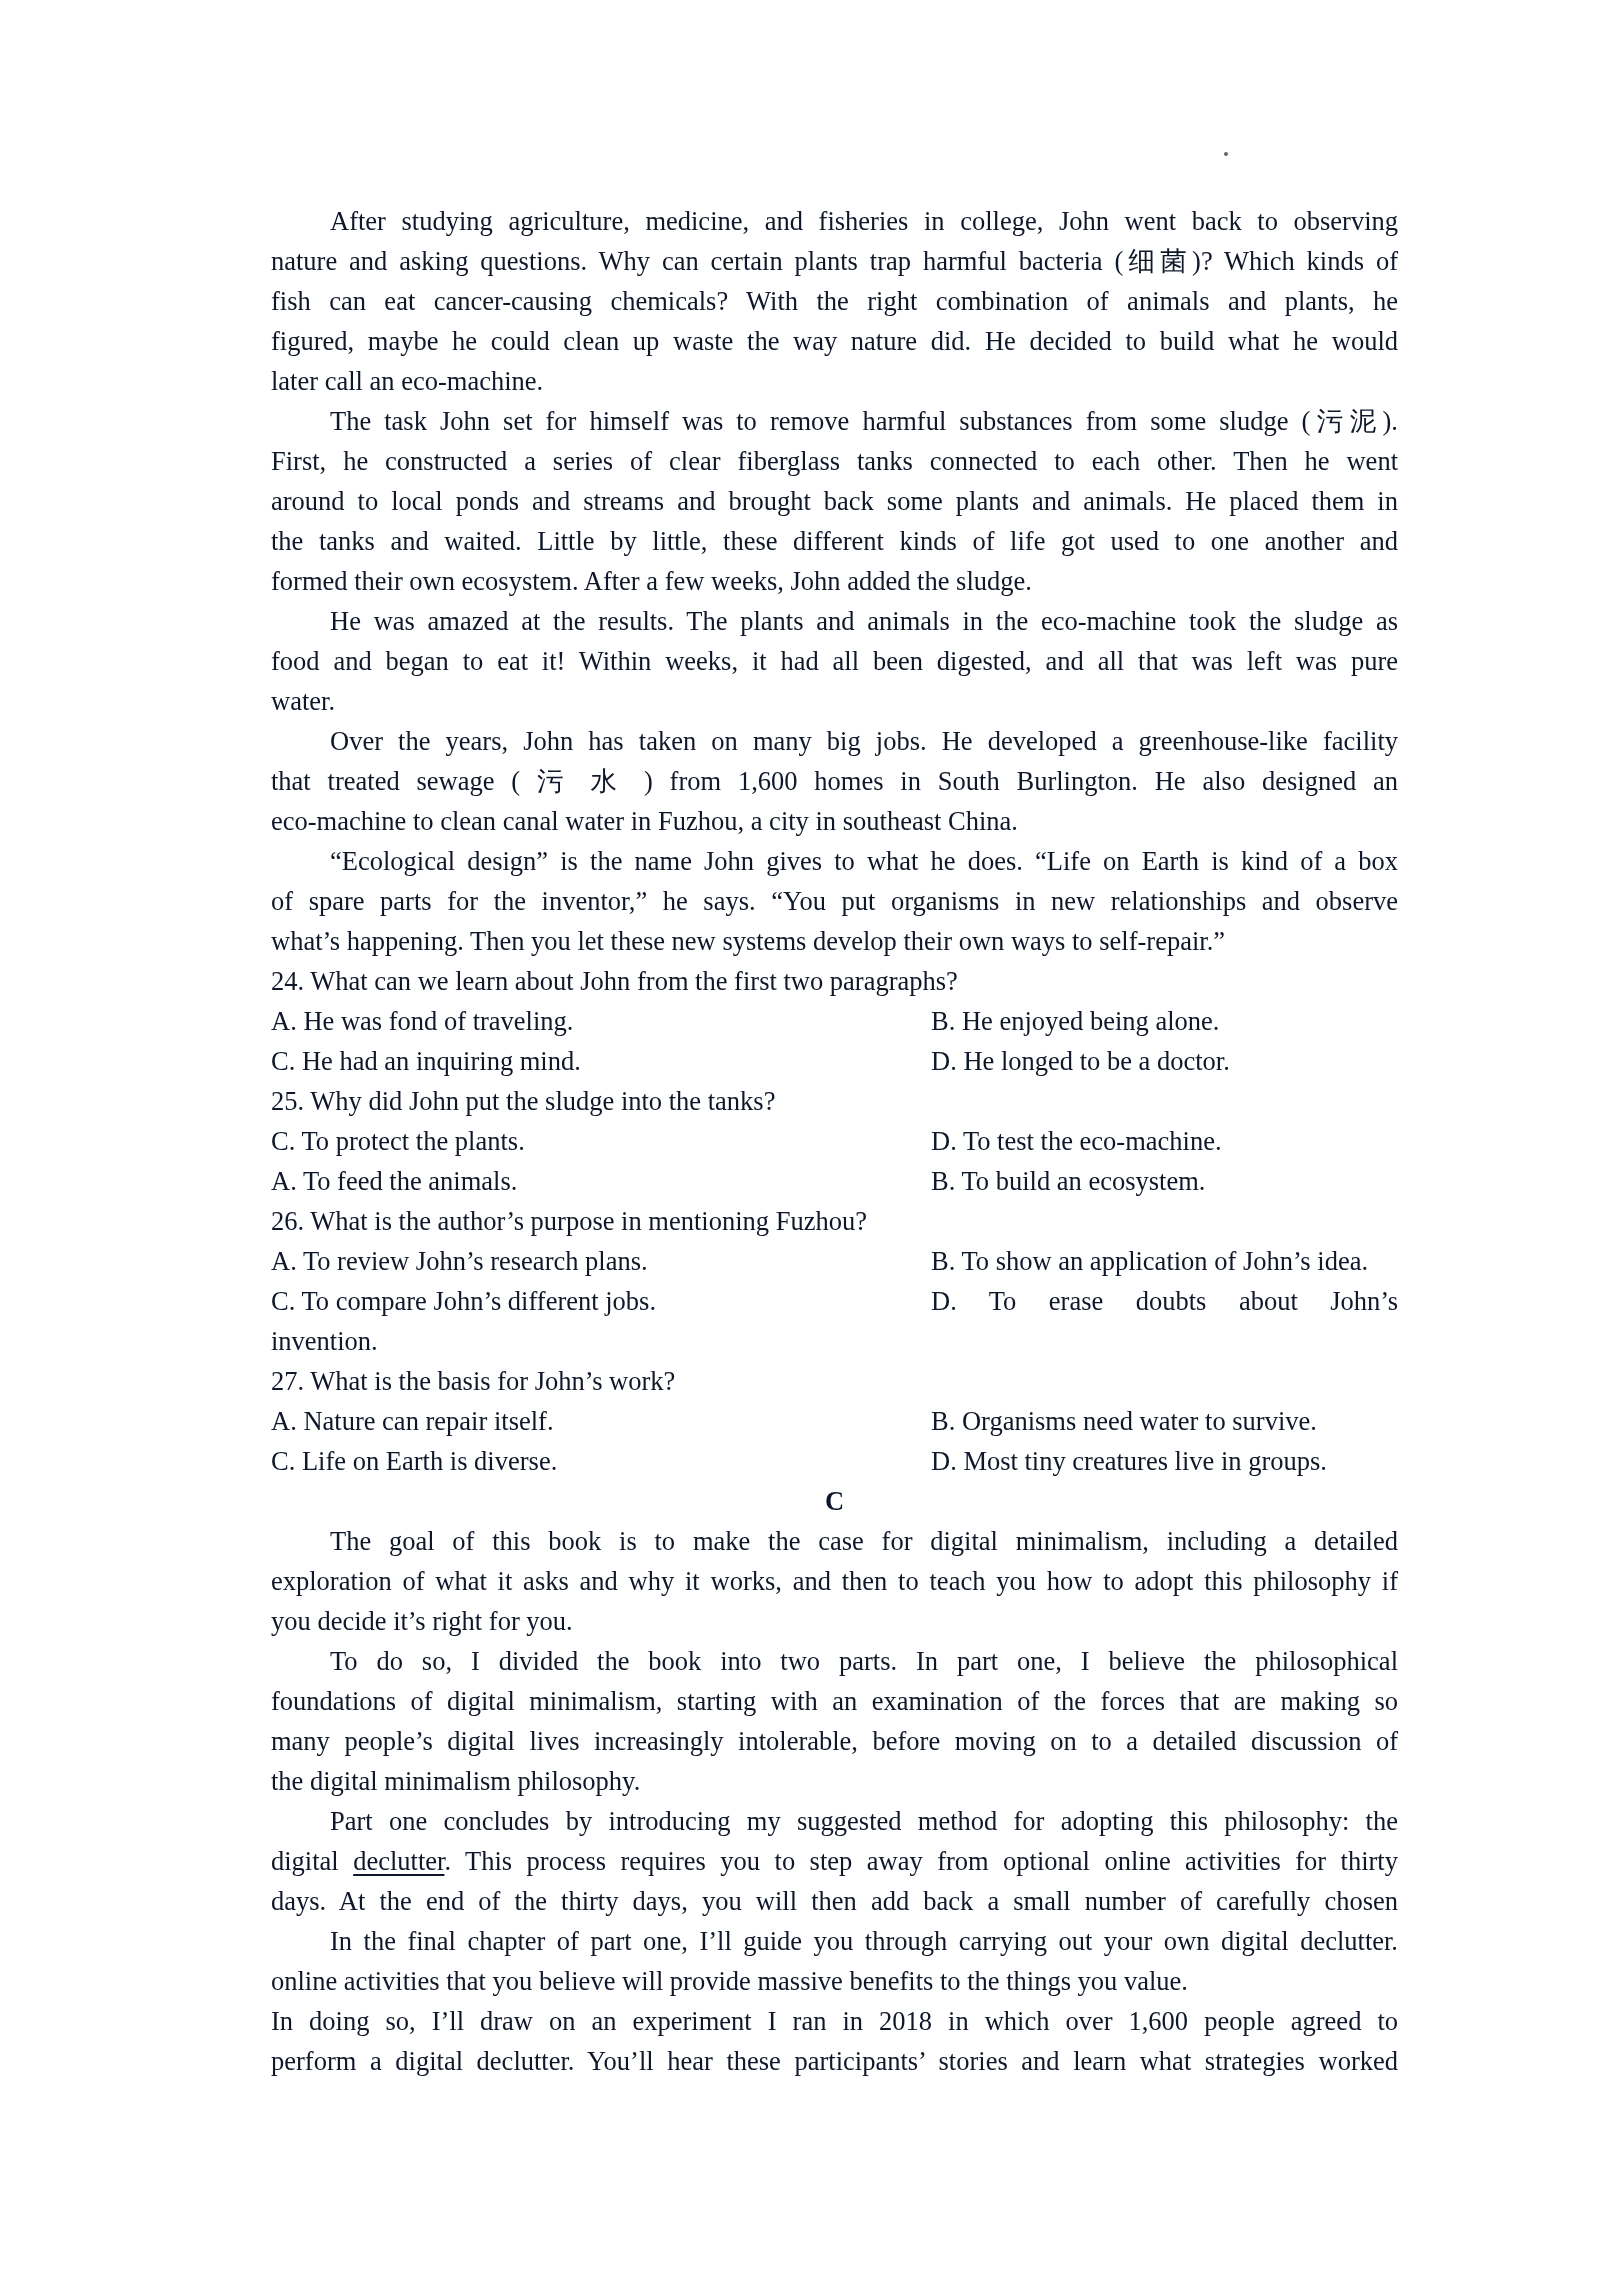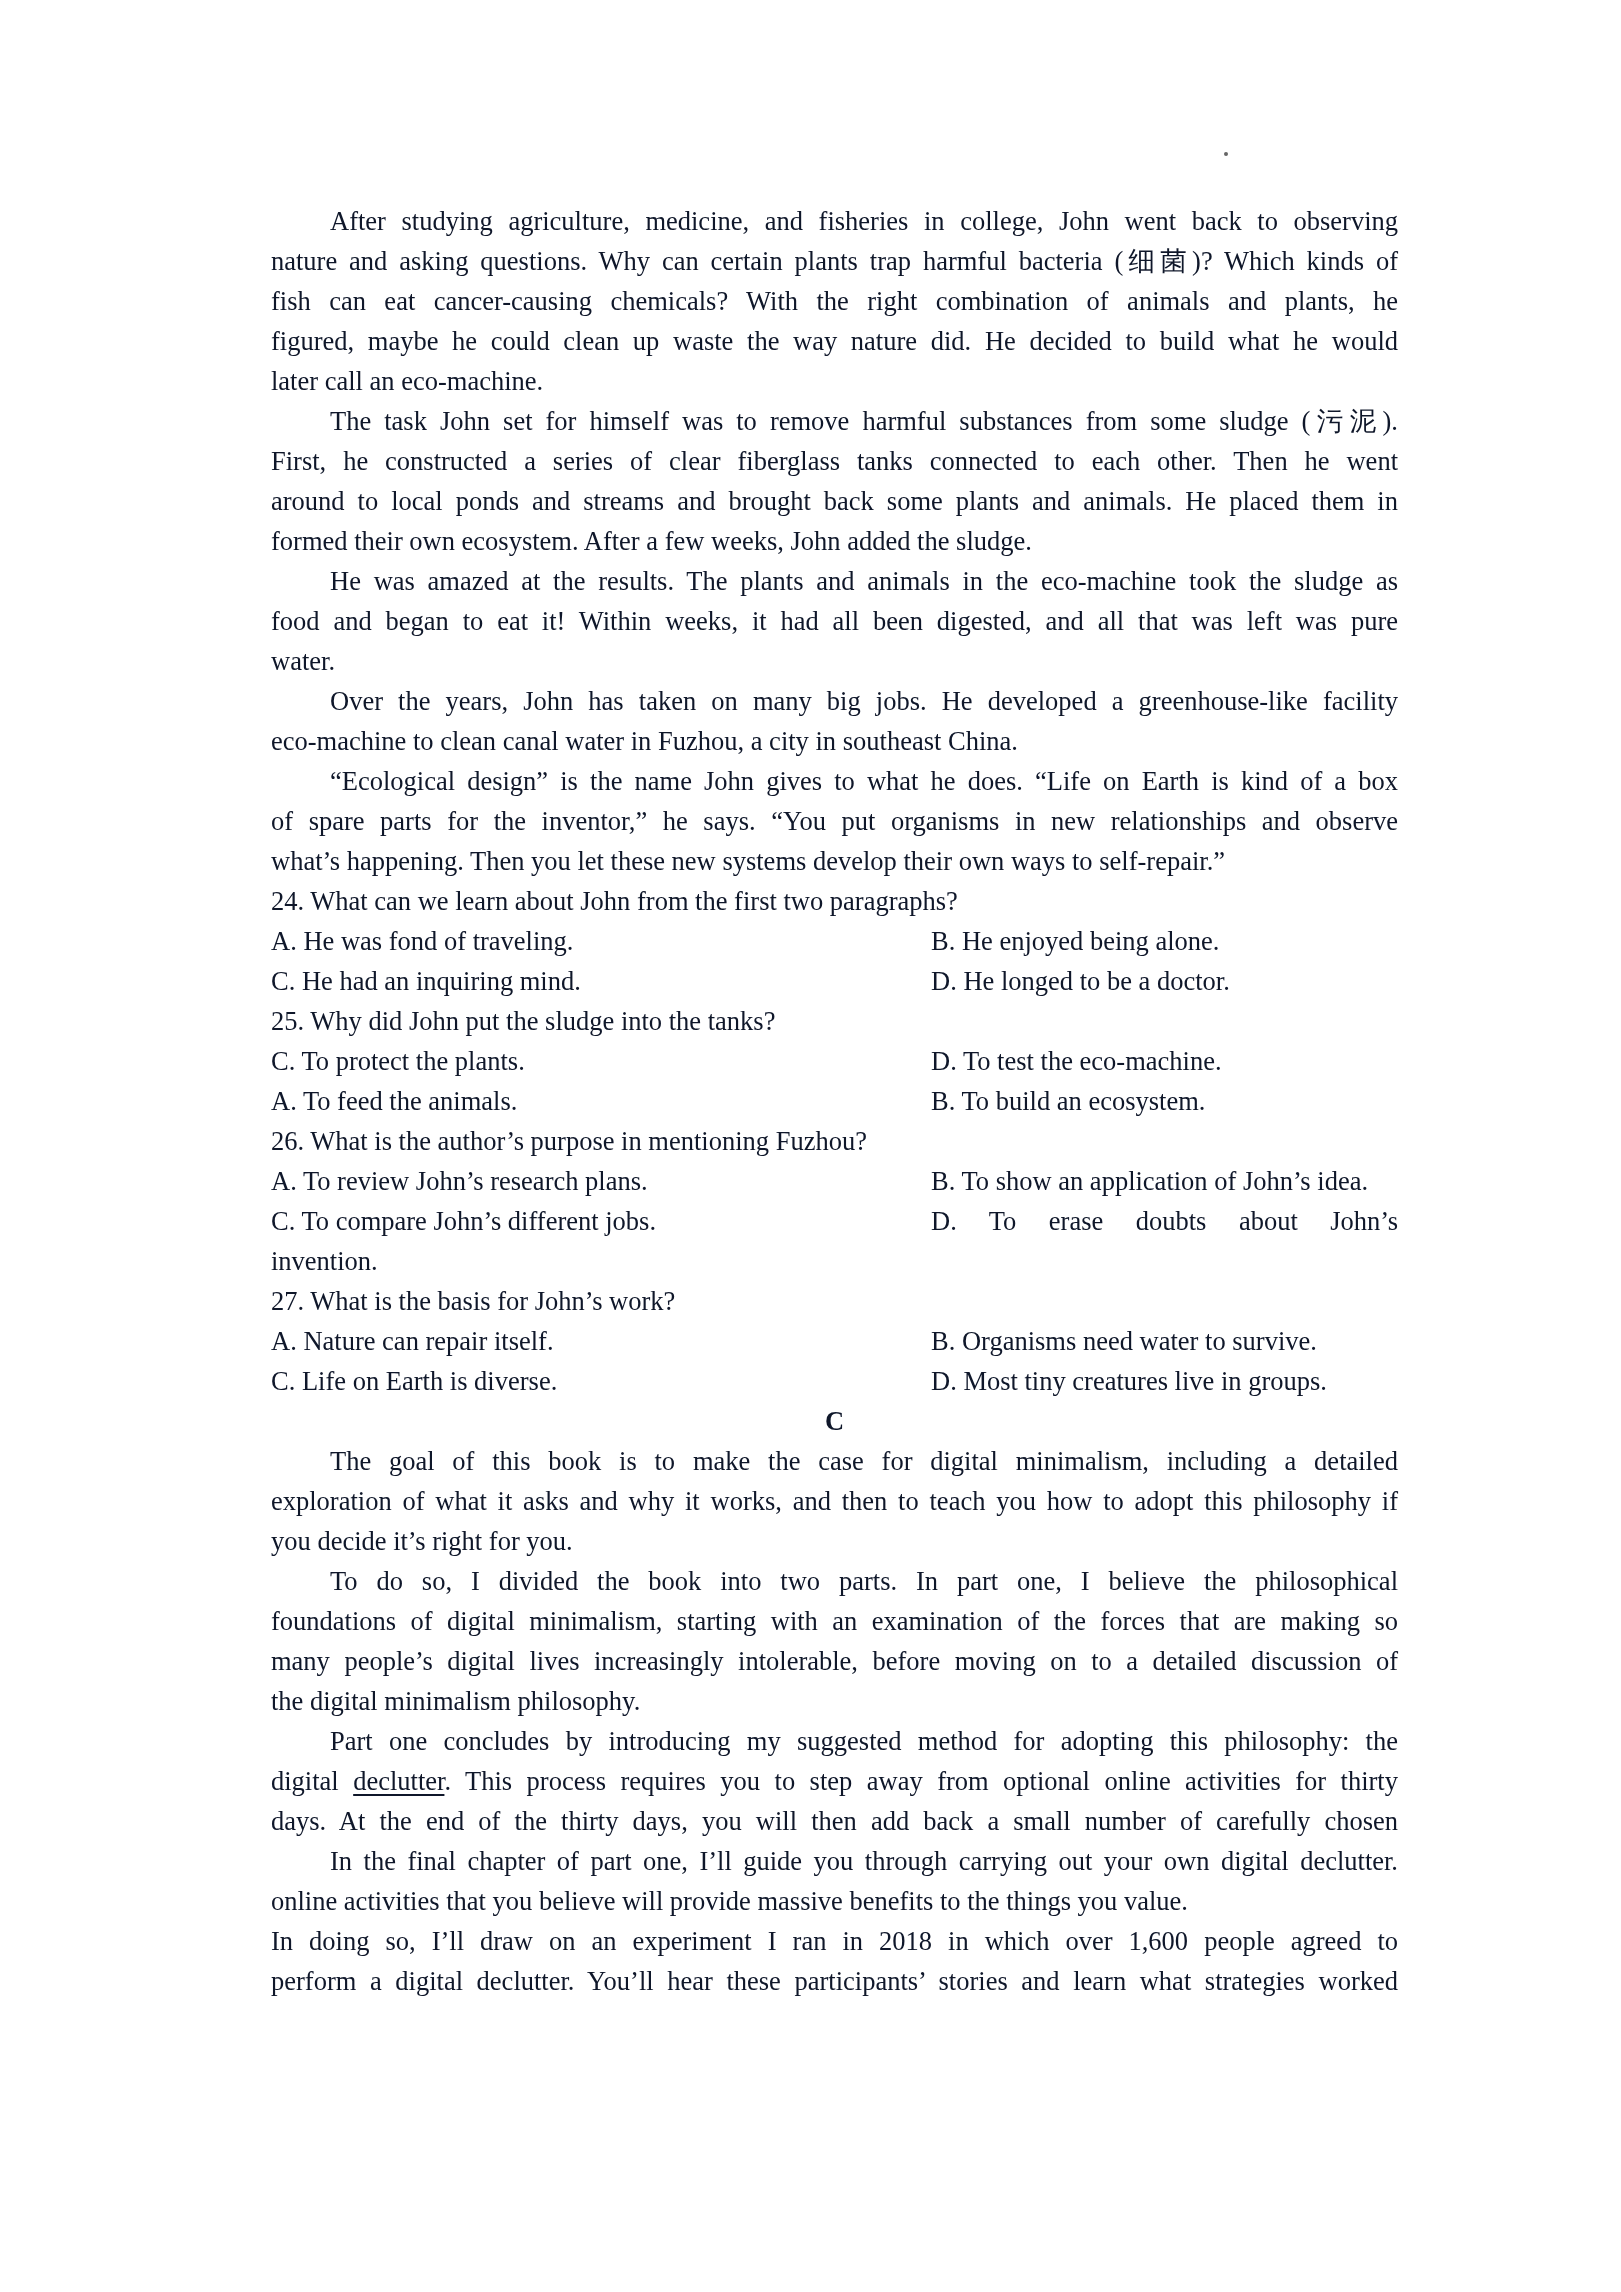--- a/index.html
+++ b/index.html
@@ -66,27 +66,29 @@
 
     <p class="ln j ind">After studying agriculture, medicine, and fisheries in college, John went back to observing</p>
     <p class="ln j">nature and asking questions. Why can certain plants trap harmful bacteria (细菌)? Which kinds of</p>
     <p class="ln j">fish can eat cancer-causing chemicals? With the right combination of animals and plants, he</p>
     <p class="ln j">figured, maybe he could clean up waste the way nature did. He decided to build what he would</p>
     <p class="ln">later call an eco-machine.</p>
 
     <p class="ln j ind">The task John set for himself was to remove harmful substances from some sludge (污泥).</p>
     <p class="ln j">First, he constructed a series of clear fiberglass tanks connected to each other. Then he went</p>
     <p class="ln j">around to local ponds and streams and brought back some plants and animals. He placed them in</p>
+    <p class="ln j">the tanks and waited. Little by little, these different kinds of life got used to one another and</p>
     <p class="ln">formed their own ecosystem. After a few weeks, John added the sludge.</p>
 
     <p class="ln j ind">He was amazed at the results. The plants and animals in the eco-machine took the sludge as</p>
     <p class="ln j">food and began to eat it! Within weeks, it had all been digested, and all that was left was pure</p>
     <p class="ln">water.</p>
 
     <p class="ln j ind">Over the years, John has taken on many big jobs. He developed a greenhouse-like facility</p>
+    <p class="ln j">that treated sewage ( 污 水 ) from 1,600 homes in South Burlington. He also designed an</p>
     <p class="ln">eco-machine to clean canal water in Fuzhou, a city in southeast China.</p>
 
     <p class="ln j ind">“Ecological design” is the name John gives to what he does. “Life on Earth is kind of a box</p>
     <p class="ln j">of spare parts for the inventor,” he says. “You put organisms in new relationships and observe</p>
     <p class="ln">what’s happening. Then you let these new systems develop their own ways to self-repair.”</p>
 
     <p class="ln">24. What can we learn about John from the first two paragraphs?</p>
     <div class="ln row">
         <span class="o1">A. He was fond of traveling.</span>
         <span class="o2">B. He enjoyed being alone.</span>

